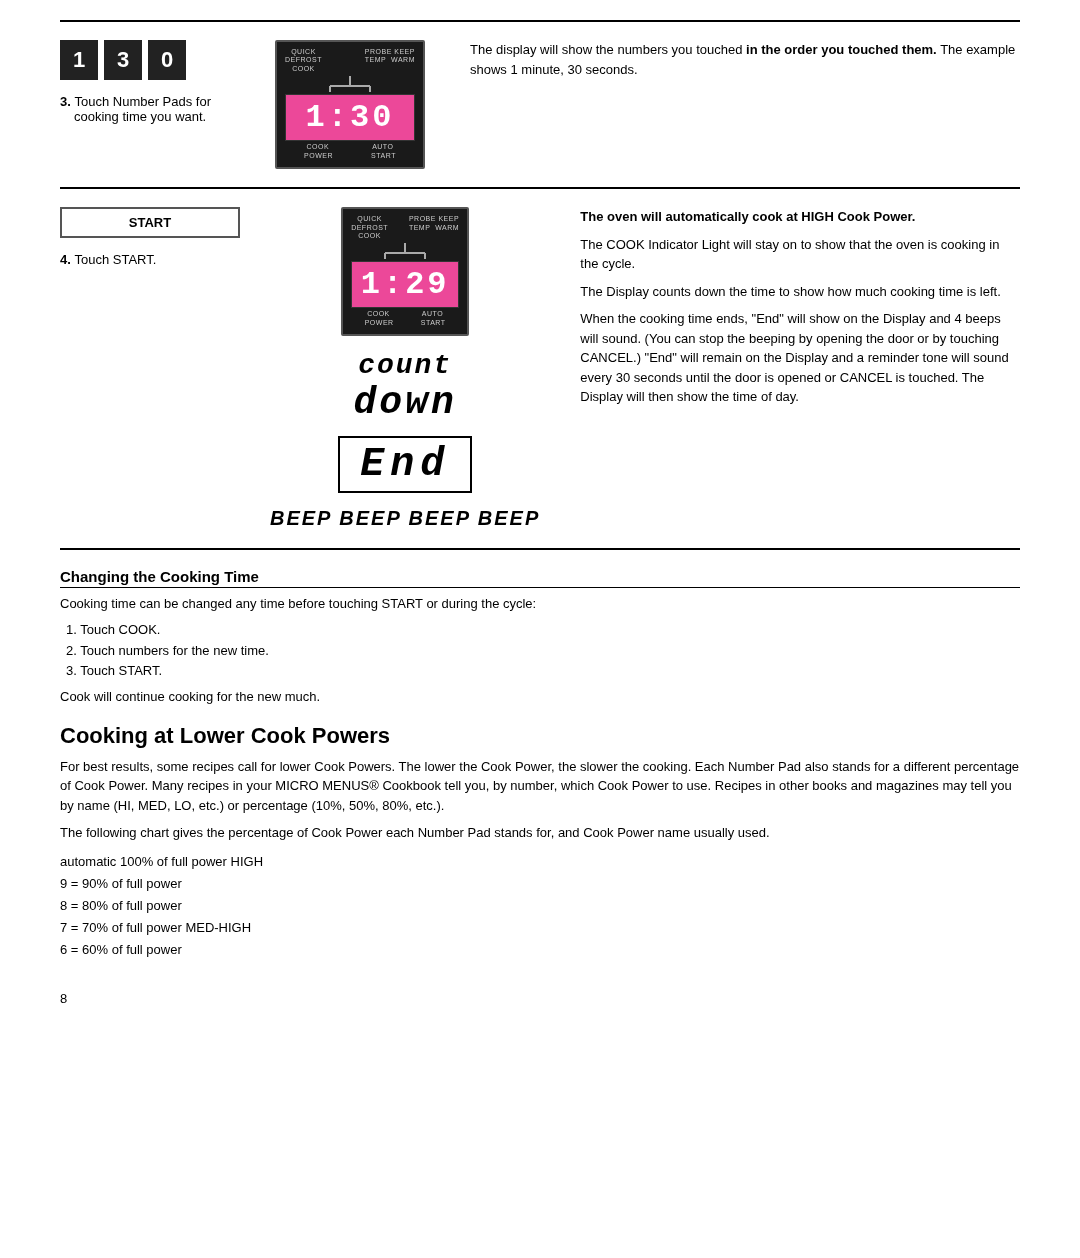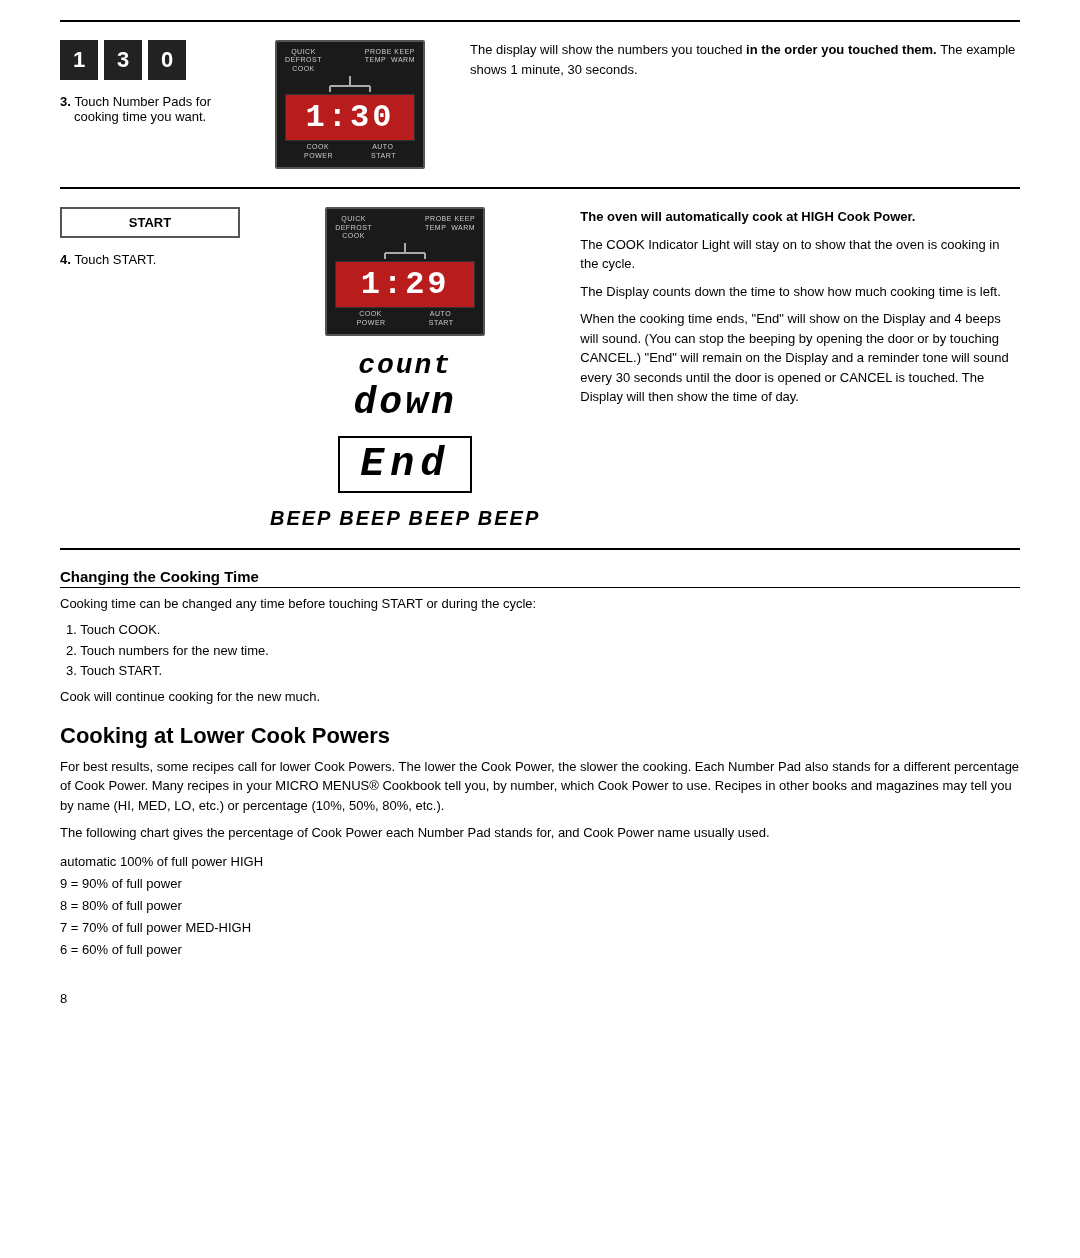--- a/index.html
+++ b/index.html
@@ -87,21 +87,21 @@
 
     .oven-label-text {
       font-size: 7px;
       color: #ccc;
       letter-spacing: 0.5px;
       line-height: 1.2;
       text-align: center;
     }
 
     .oven-time {
-      background: #b91c1c;
+      background: #ec4899;
       color: #fff;
       font-family: 'Courier New', monospace;
       font-size: 32px;
       font-weight: bold;
       text-align: center;
       padding: 4px 6px;
       letter-spacing: 3px;
       border: 1px solid #333;
       margin-bottom: 0;
     }
@@ -315,21 +315,21 @@
 
   <div class="second-left">
     <div class="start-btn">START</div>
     <div class="step-label">
       <strong>4.</strong>
       <span>Touch START.</span>
     </div>
   </div>
 
   <div class="middle-col">
-    <div class="oven-panel" style="width:160px;">
+    <div class="oven-panel" style="width:128px;">
       <div class="oven-top-labels">
         <div class="oven-label-group">
           <span class="oven-label-text">QUICK</span>
           <span class="oven-label-text">DEFROST</span>
           <span class="oven-label-text">COOK</span>
         </div>
         <div class="oven-label-group">
           <span class="oven-label-text">PROBE KEEP</span>
           <span class="oven-label-text">TEMP&nbsp; WARM</span>
         </div>

